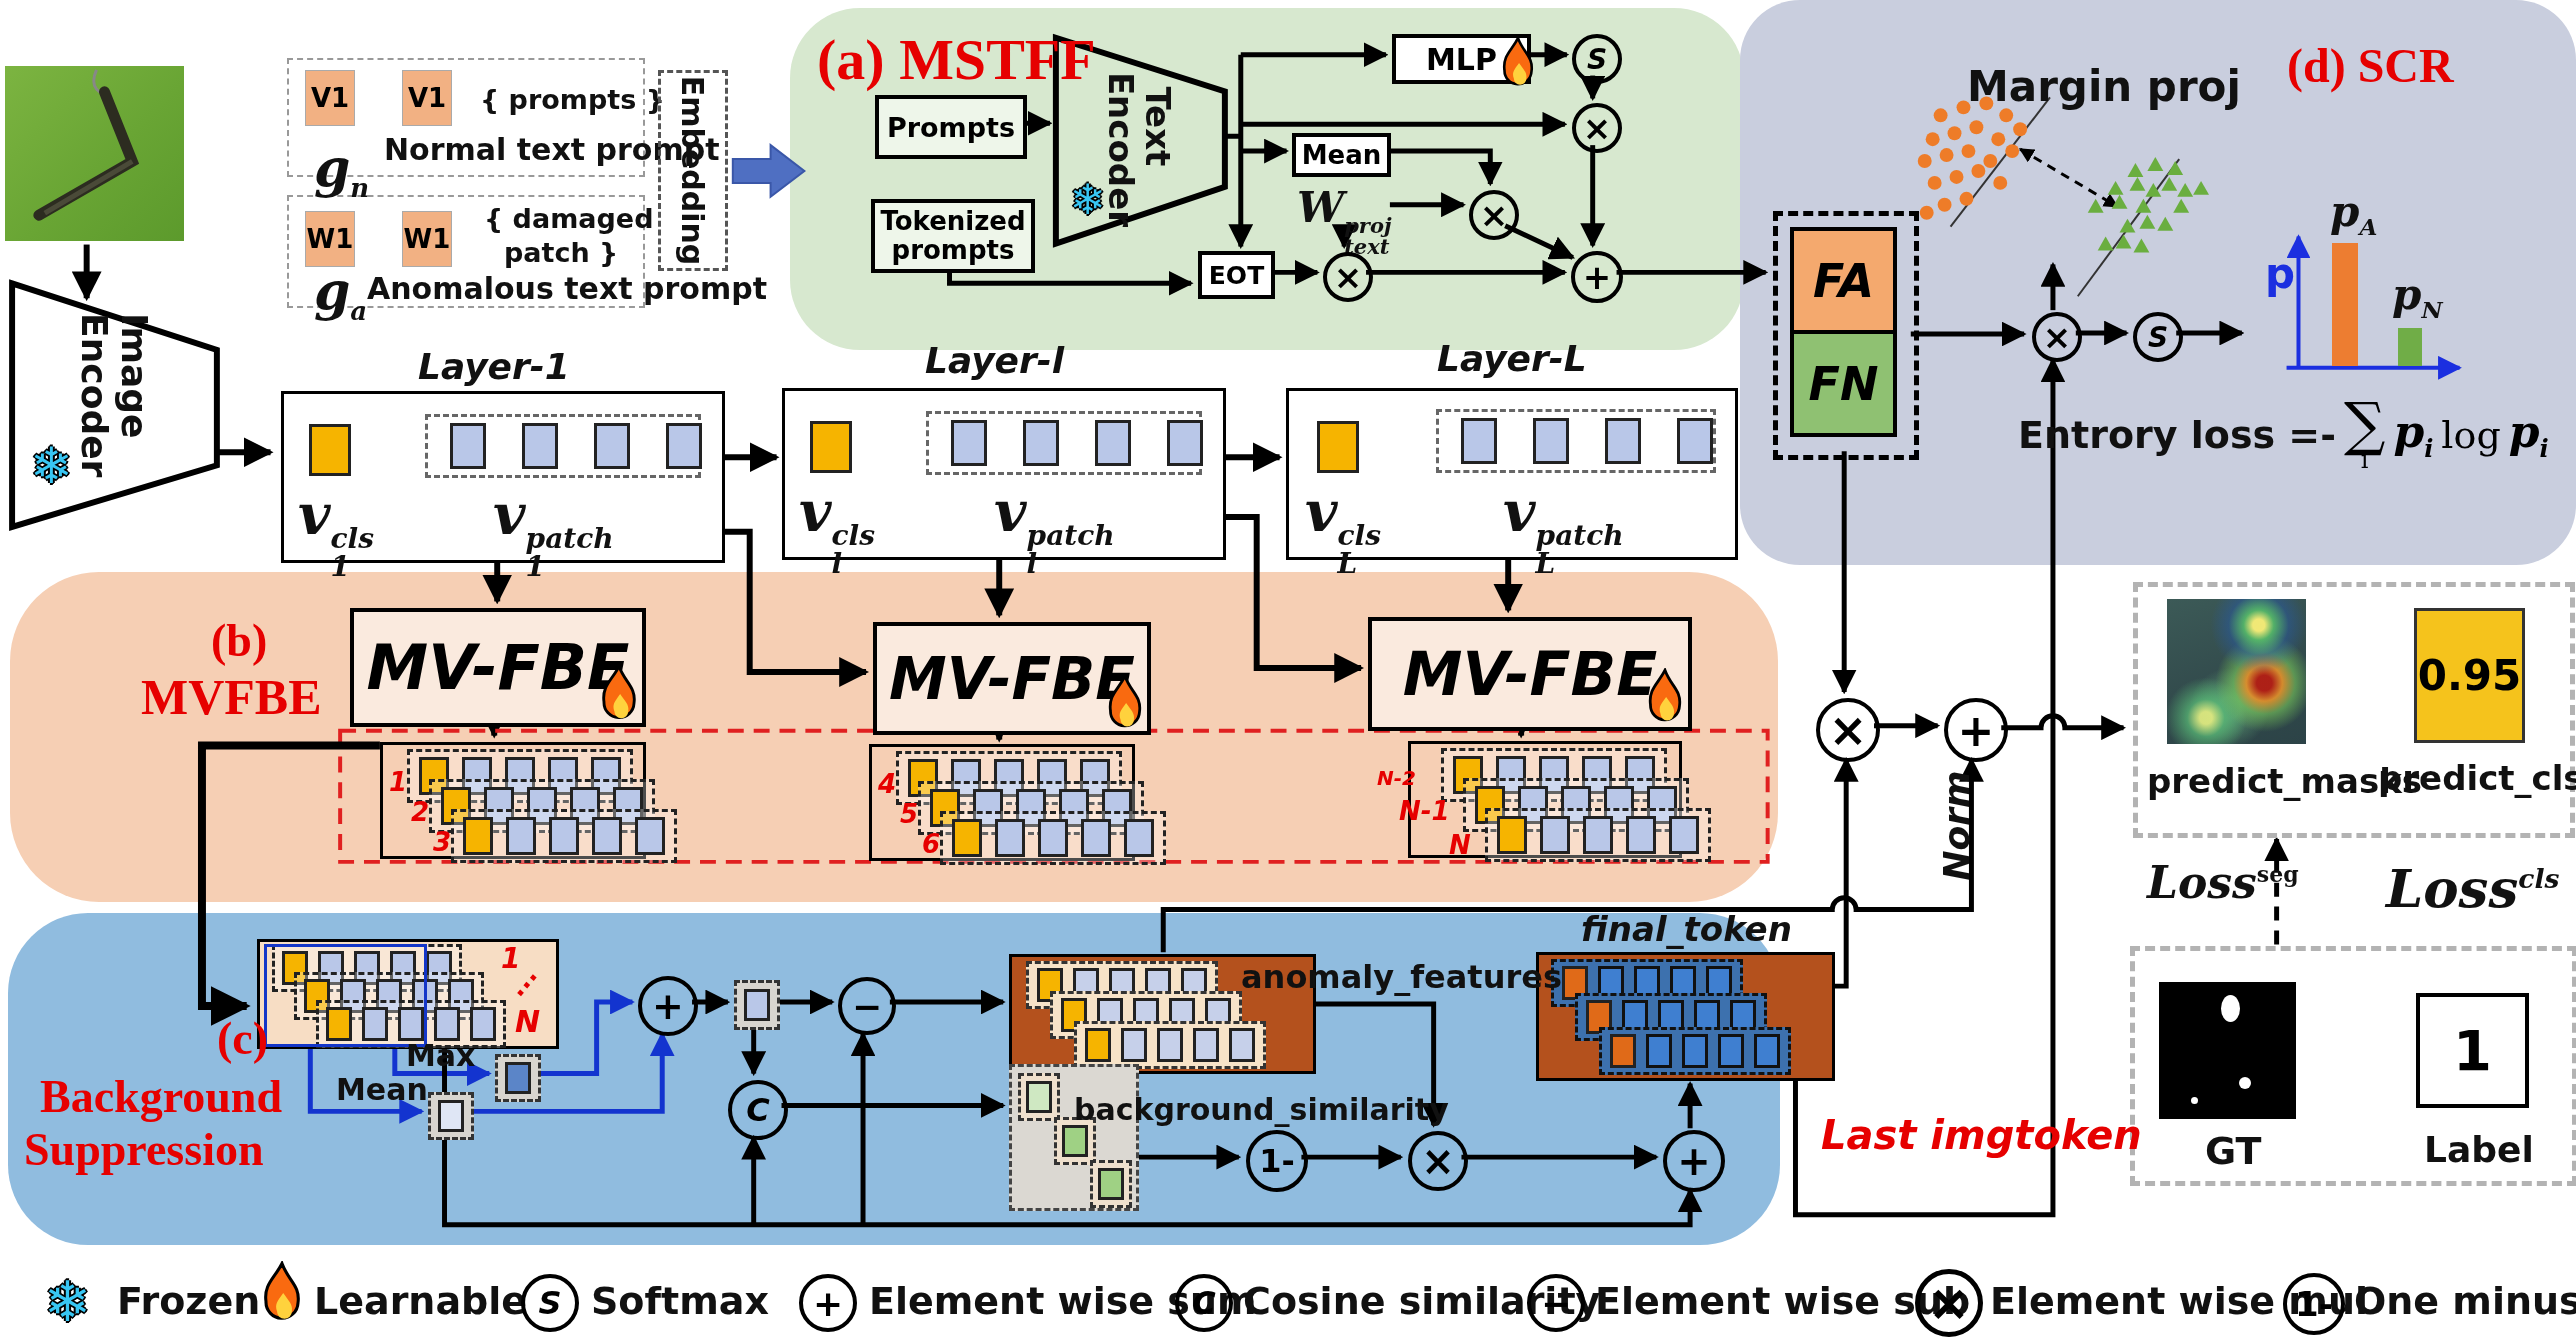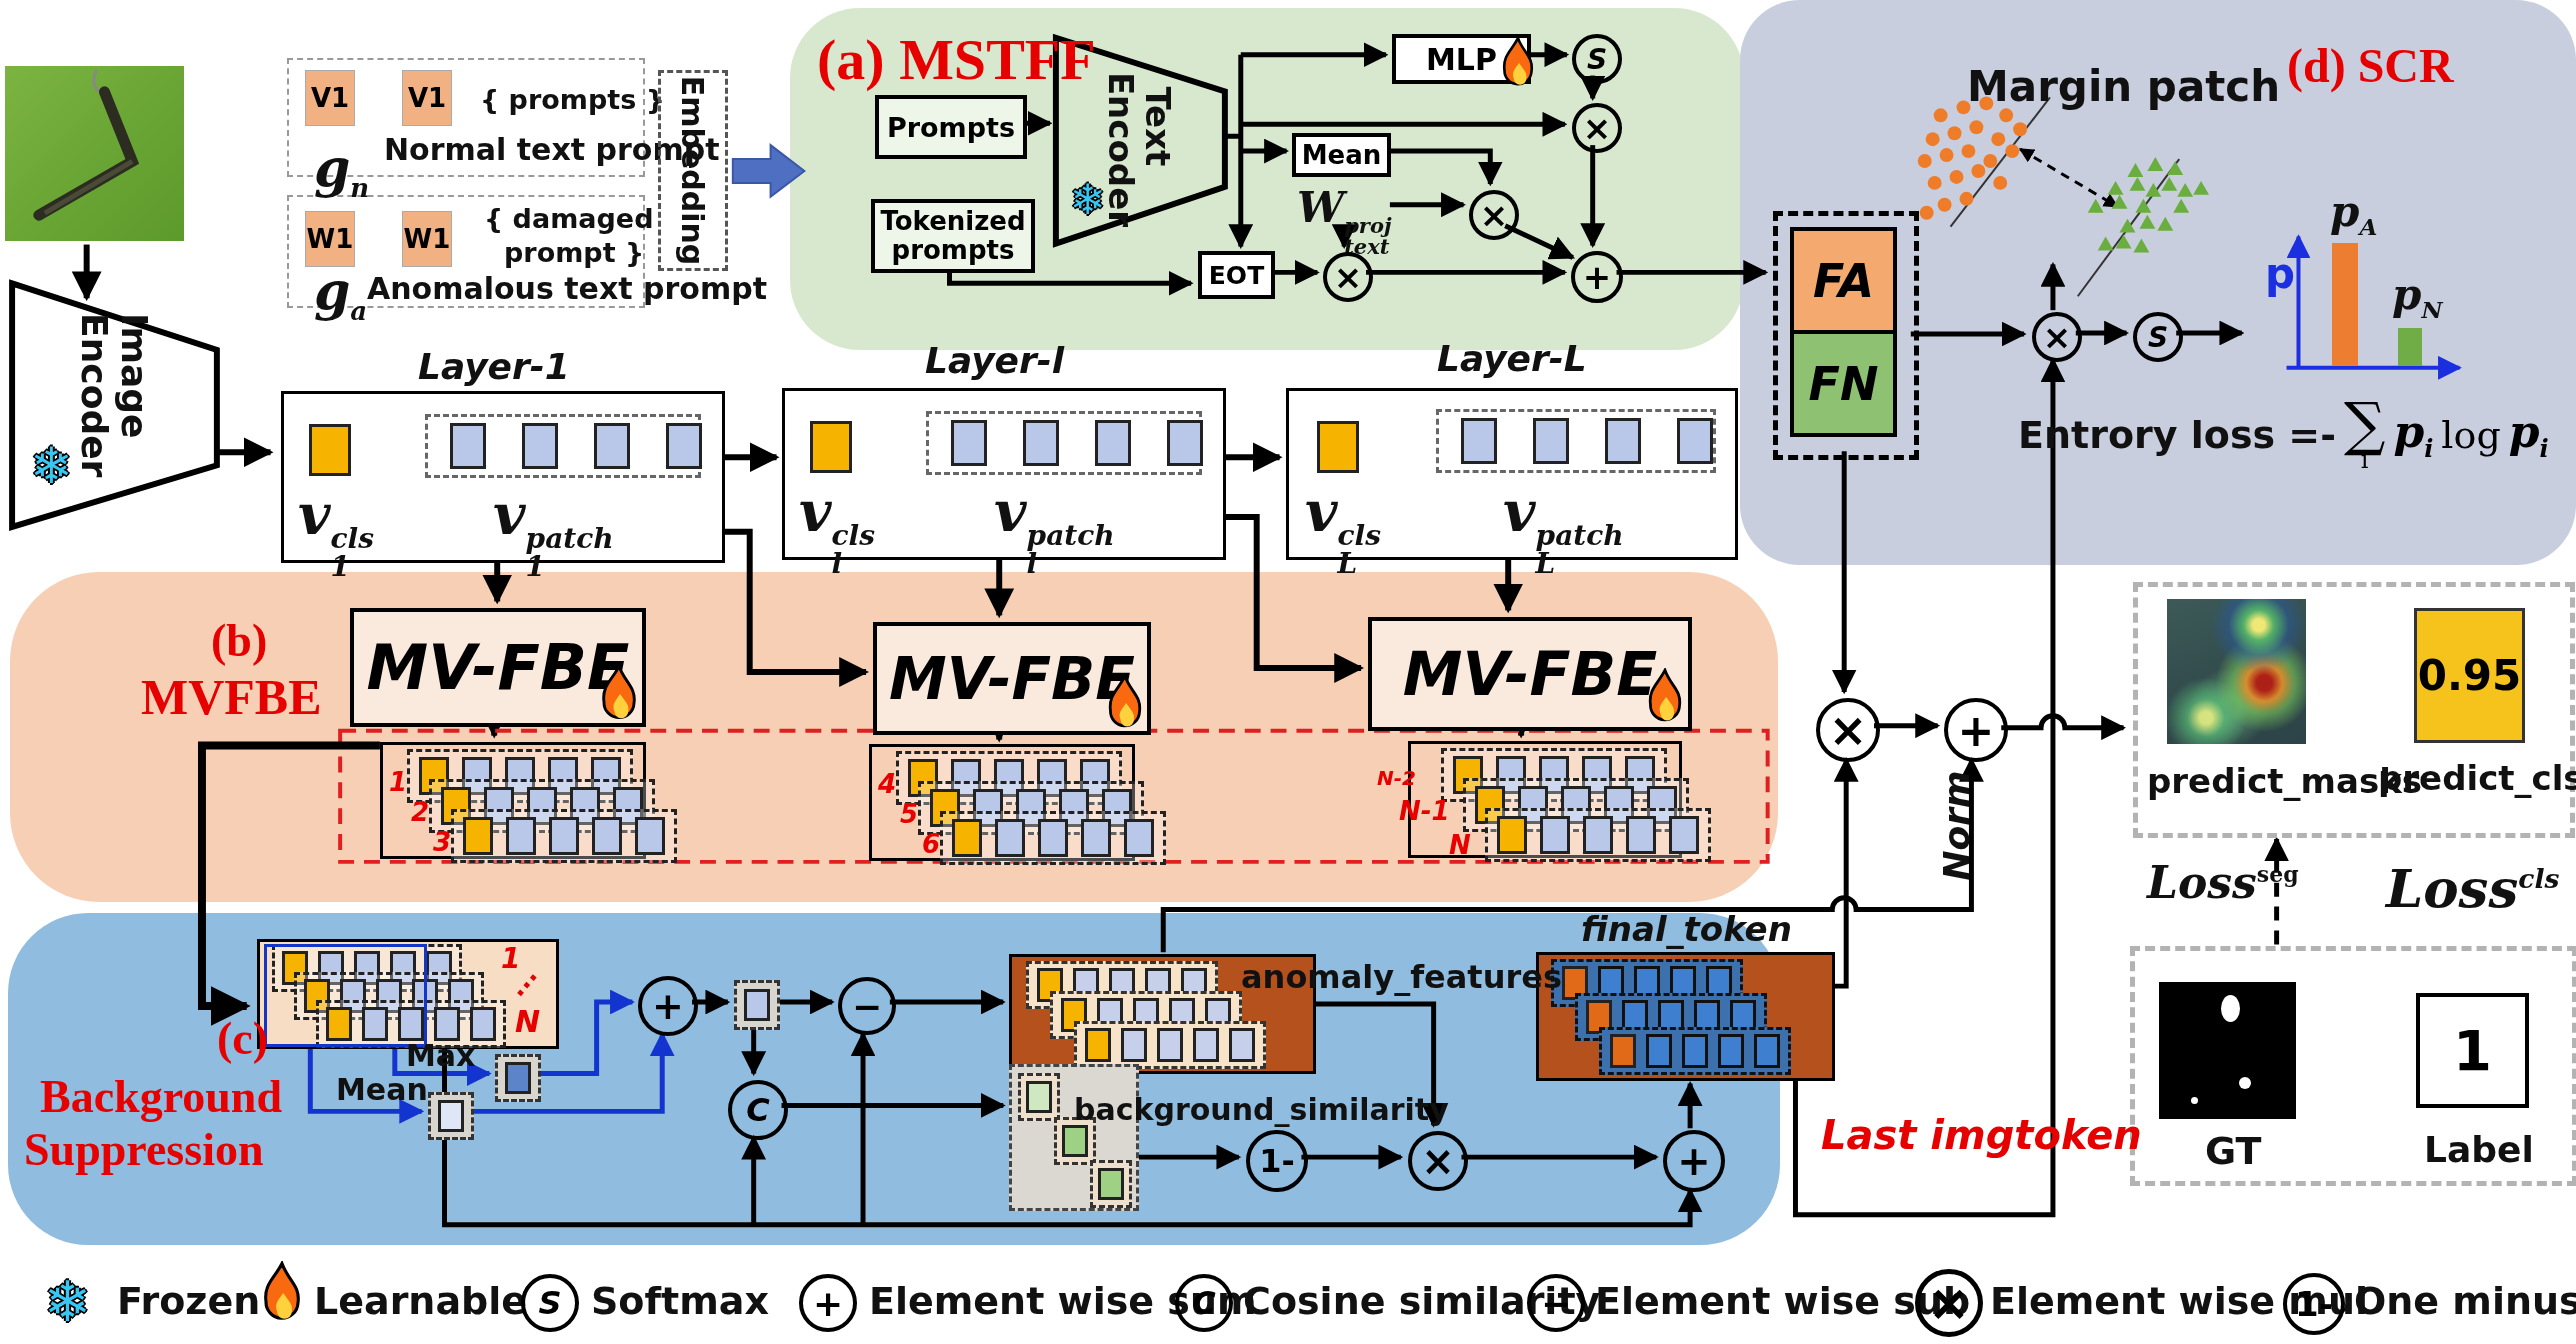--- a/index.html
+++ b/index.html
@@ -191,21 +191,21 @@
     <span class="tk ab" style="left:113px;top:10px;width:48px;height:54px;background:#f2b183;border:1px solid #aaa;display:flex;align-items:center;justify-content:center;font-weight:bold;font-size:26px;">V1</span>
     <span class="lbl" style="left:191px;top:24px;font-size:27px;">{ prompts }</span>
     <span class="lbl" style="left:95px;top:72px;font-size:30px;">Normal text prompt</span>
   </div>
   <div class="lbl m" style="left:314px;top:137px;font-size:52px;z-index:3;"><span>g</span><sub style="font-size:.5em;">n</sub></div>
 
   <div class="ab" style="left:287px;top:195px;width:354px;height:109px;border:2px dashed #999;z-index:2;">
     <span class="tk ab" style="left:16px;top:14px;width:48px;height:54px;background:#f2b183;border:1px solid #aaa;display:flex;align-items:center;justify-content:center;font-weight:bold;font-size:26px;">W1</span>
     <span class="tk ab" style="left:113px;top:14px;width:48px;height:54px;background:#f2b183;border:1px solid #aaa;display:flex;align-items:center;justify-content:center;font-weight:bold;font-size:26px;">W1</span>
     <span class="lbl" style="left:195px;top:6px;font-size:27px;">{ damaged</span>
-    <span class="lbl" style="left:215px;top:40px;font-size:27px;">prompt }</span>
+    <span class="lbl" style="left:215px;top:40px;font-size:27px;">patch }</span>
     <span class="lbl" style="left:78px;top:74px;font-size:30px;">Anomalous text prompt</span>
   </div>
   <div class="lbl m" style="left:314px;top:260px;font-size:52px;z-index:3;"><span>g</span><sub style="font-size:.5em;">a</sub></div>
 
   <div class="ab" style="left:658px;top:70px;width:64px;height:195px;border:3px dashed #555;z-index:2;display:flex;align-items:center;justify-content:center;">
     <span class="lbl" style="position:static;transform:rotate(90deg);font-size:30px;">Embedding</span>
   </div>
 
   <div class="lbl" style="left:60px;top:328px;width:109px;text-align:center;transform:rotate(90deg);font-size:36px;line-height:1.1;"><span>Image</span><br><span>Encoder</span></div>
   <span class="lbl snow" style="left:30px;top:437px;font-size:50px;">❄</span>
@@ -504,21 +504,21 @@
       </div>
   </div>
   <span class="lbl" style="left:1581px;top:909px;font-size:34px;font-style:italic;">final_token</span>
 
   <div class="op" style="left:1816px;top:698px;width:56px;height:56px;font-size:46px;">×</div>
   <div class="op" style="left:1944px;top:698px;width:56px;height:56px;font-size:44px;">+</div>
   <span class="lbl" style="left:1901px;top:805px;font-size:36px;font-style:italic;transform:rotate(-90deg);">Norm</span>
   <span class="lbl red" style="left:1821px;top:1112px;font-size:40px;font-style:italic;">Last imgtoken</span>
 
   <div class="lbl red" style="left:2287px;top:38px;font-size:48px;font-family:'Liberation Serif',serif;">(d) SCR</div>
-  <div class="lbl" style="left:1967px;top:62px;font-size:42px;">Margin patch</div>
+  <div class="lbl" style="left:1967px;top:62px;font-size:42px;">Margin proj</div>
 
   <div class="ab" style="left:1773px;top:211px;width:136px;height:239px;border:5px dashed #000;z-index:2;">
     <div class="ab" style="left:12px;top:11px;width:99px;height:99px;background:#f4a96e;border:4px solid #000;display:flex;align-items:center;justify-content:center;font-weight:bold;font-style:italic;font-size:46px;">FA</div>
     <div class="ab" style="left:12px;top:114px;width:99px;height:99px;background:#8fc172;border:4px solid #000;display:flex;align-items:center;justify-content:center;font-weight:bold;font-style:italic;font-size:46px;">FN</div>
   </div>
 
   <div class="op" style="left:2032px;top:312px;width:42px;height:42px;font-size:34px;">×</div>
   <div class="op" style="left:2133px;top:312px;width:42px;height:42px;font-size:28px;font-style:italic;">S</div>
 
   <div class="ab" style="left:2332px;top:243px;width:26px;height:123px;background:#ed7d31;z-index:2;"></div>

